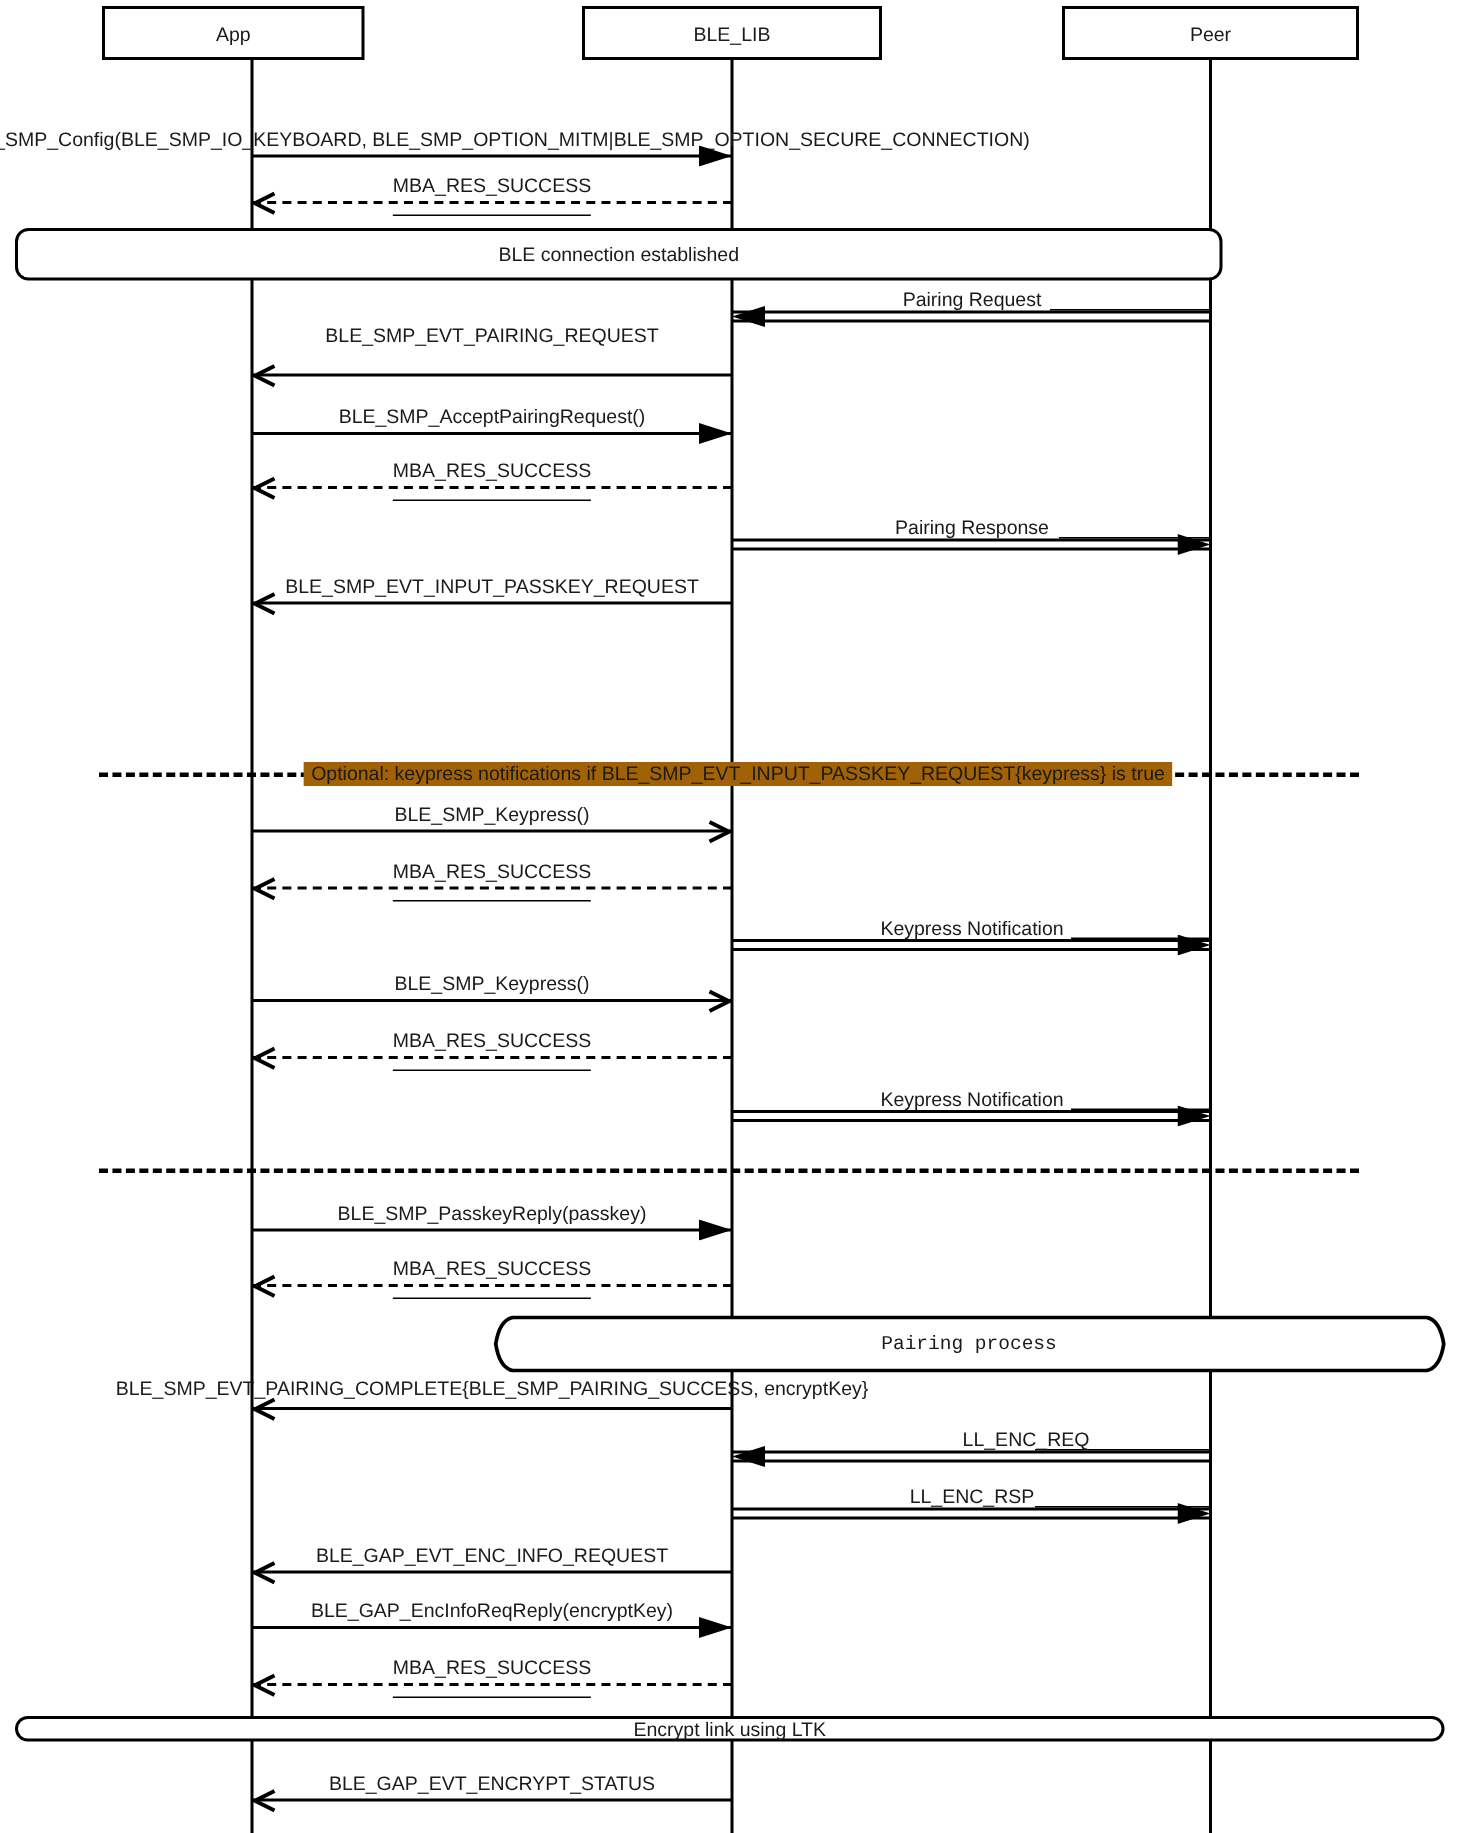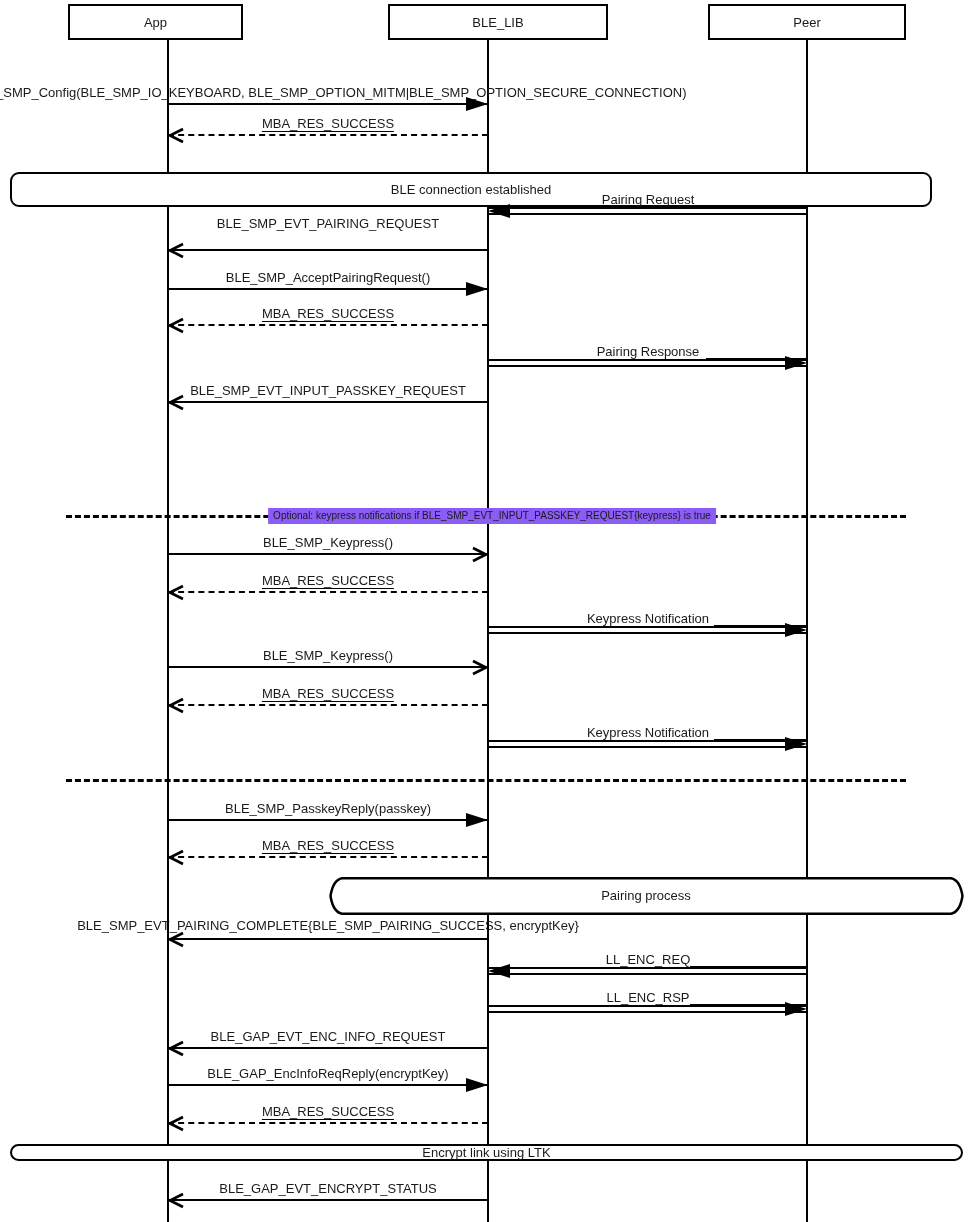--- a/index.html
+++ b/index.html
@@ -4,65 +4,65 @@
 <style>
   html,body{margin:0;padding:0;background:#fff;}
   #canvas{position:relative;width:976px;height:1222px;background:#fff;overflow:hidden;
           font-family:"Liberation Sans",sans-serif;color:#1a1a1a;}
   .actor{position:absolute;top:4px;height:36px;border:2.5px solid #000;background:#fff;
          display:flex;align-items:center;justify-content:center;font-size:13px;box-sizing:border-box;z-index:3;}
   .lifeline{position:absolute;width:2.5px;background:#000;top:38px;height:1184px;z-index:0;}
   .note{position:absolute;border:2.5px solid #000;border-radius:9px;background:#fff;
         display:flex;align-items:center;justify-content:center;font-size:13px;box-sizing:border-box;z-index:2;}
   .lbl{position:absolute;transform:translateX(-50%);white-space:nowrap;font-size:13px;z-index:4;line-height:15px;}
-  .lbl.u{border-bottom:1.6px solid #000;padding-bottom:0px;}
+  .lbl.u{border-bottom:1.6px solid #000;padding-bottom:12px;}
   .ln{position:absolute;z-index:1;}
   .ln.solid{height:0;border-top:2.5px solid #000;}
   .ln.dash{height:0;border-top:2.5px dashed #000;}
   .ln.dbl{height:3.6px;border-top:2.2px solid #000;border-bottom:2.2px solid #000;}
   .tail{position:absolute;height:0;border-top:1.6px solid #000;z-index:1;}
   .head{position:absolute;z-index:4;}
   .divider{position:absolute;height:0;border-top:3px dashed #000;z-index:1;}
-  .divlbl{position:absolute;transform:translateX(-50%);white-space:nowrap;font-size:10px;
-          background:#8b5cf6;padding:0 5px;z-index:5;line-height:16px;}
+  .divlbl{position:absolute;transform:translateX(-50%);white-space:nowrap;font-size:13px;
+          background:#a16207;padding:0 5px;z-index:5;line-height:16px;}
   .bannersvg{position:absolute;z-index:2;}
-  .bannerlbl{position:absolute;transform:translateX(-50%);white-space:nowrap;font-size:13px;z-index:5;}
+  .bannerlbl{position:absolute;transform:translateX(-50%);white-space:nowrap;font-size:13px;z-index:5;font-family:Liberation Mono, monospace;}
 </style>
 </head>
 <body>
 
 <div id="canvas">
 
   <div class="lifeline" style="left:166.75px"></div>
   <div class="lifeline" style="left:486.75px"></div>
   <div class="lifeline" style="left:805.75px"></div>
 
   <div class="actor" style="left:68px;width:175px">
       <span>App</span>
     </div>
-  <div class="actor" style="left:388px;width:220px">
+  <div class="actor" style="left:388px;width:200px">
       <span>BLE_LIB</span>
     </div>
   <div class="actor" style="left:708px;width:198px">
       <span>Peer</span>
     </div>
 
   <span class="lbl" style="left:329px;top:85px">BLE_SMP_Config(BLE_SMP_IO_KEYBOARD, BLE_SMP_OPTION_MITM|BLE_SMP_OPTION_SECURE_CONNECTION)</span>
   <div class="ln solid" style="left:168px;top:103px;width:320px"></div>
   <svg class="head" width="22" height="14" style="left:466px;top:97px">
       <polygon points="22,7 0,0 0,14" fill="#000"></polygon>
     </svg>
 
   <span class="lbl u" style="left:328px;top:116px">MBA_RES_SUCCESS</span>
   <div class="ln dash" style="left:168px;top:134px;width:320px"></div>
   <svg class="head" width="17" height="17" style="left:168px;top:127px">
       <path d="M15 2 L2 8.5 L15 15" stroke="#000" stroke-width="2.6" fill="none"></path>
     </svg>
 
-  <div class="note" style="left:10px;top:172px;width:922px;height:35px">
+  <div class="note" style="left:10px;top:152px;width:805px;height:35px">
       <span>BLE connection established</span>
     </div>
 
   <span class="lbl" style="left:648px;top:192px">Pairing Request</span>
   <div class="tail" style="left:700px;top:206px;width:107px"></div>
   <div class="ln dbl" style="left:488px;top:207px;width:319px"></div>
   <svg class="head" width="22" height="14" style="left:488px;top:204px">
       <polygon points="0,7 22,0 22,14" fill="#000"></polygon>
     </svg>
 
@@ -158,21 +158,21 @@
     <path d="M14 1.25 L623 1.25 Q632 3 634.5 19 Q632 35 623 36.75 L14 36.75 Q5 35 2.5 19 Q5 3 14 1.25 Z" fill="#fff" stroke="#000" stroke-width="2.5"></path>
   </svg>
   <span class="bannerlbl" style="left:646px;top:888px">Pairing process</span>
 
   <span class="lbl" style="left:328px;top:918px">BLE_SMP_EVT_PAIRING_COMPLETE{BLE_SMP_PAIRING_SUCCESS, encryptKey}</span>
   <div class="ln solid" style="left:168px;top:938px;width:320px"></div>
   <svg class="head" width="17" height="17" style="left:168px;top:931px">
       <path d="M15 2 L2 8.5 L15 15" stroke="#000" stroke-width="2.6" fill="none"></path>
     </svg>
 
-  <span class="lbl" style="left:648px;top:952px">LL_ENC_REQ</span>
+  <span class="lbl" style="left:684px;top:952px">LL_ENC_REQ</span>
   <div class="tail" style="left:690px;top:966px;width:117px"></div>
   <div class="ln dbl" style="left:488px;top:967px;width:319px"></div>
   <svg class="head" width="22" height="14" style="left:488px;top:964px">
       <polygon points="0,7 22,0 22,14" fill="#000"></polygon>
     </svg>
 
   <span class="lbl" style="left:648px;top:990px">LL_ENC_RSP</span>
   <div class="tail" style="left:690px;top:1004px;width:117px"></div>
   <div class="ln dbl" style="left:488px;top:1005px;width:319px"></div>
   <svg class="head" width="22" height="14" style="left:785px;top:1002px">

